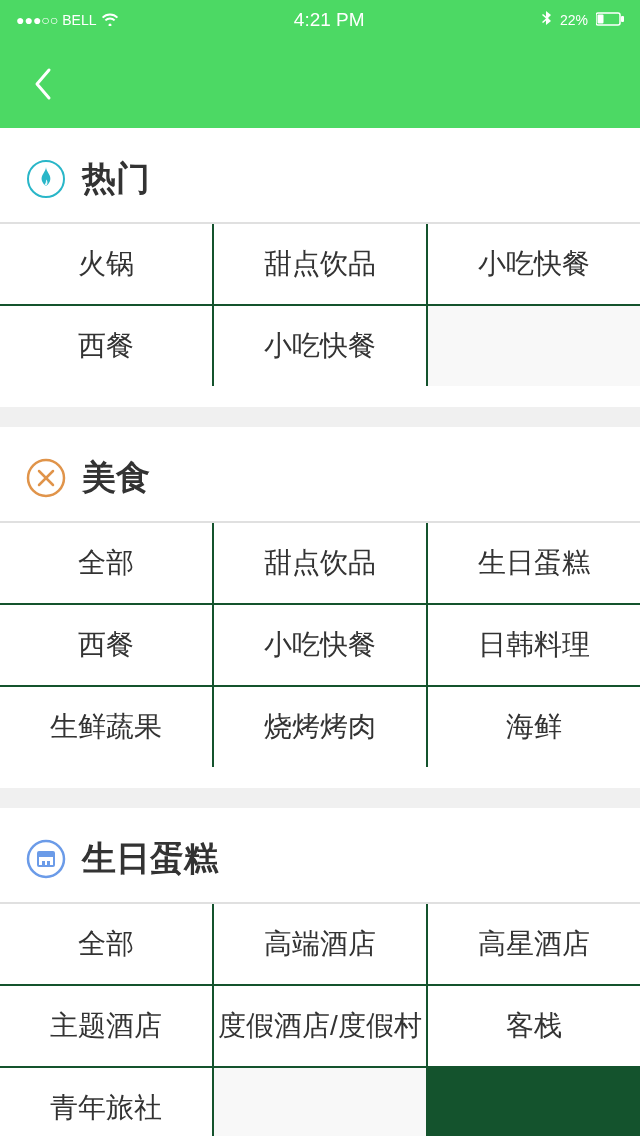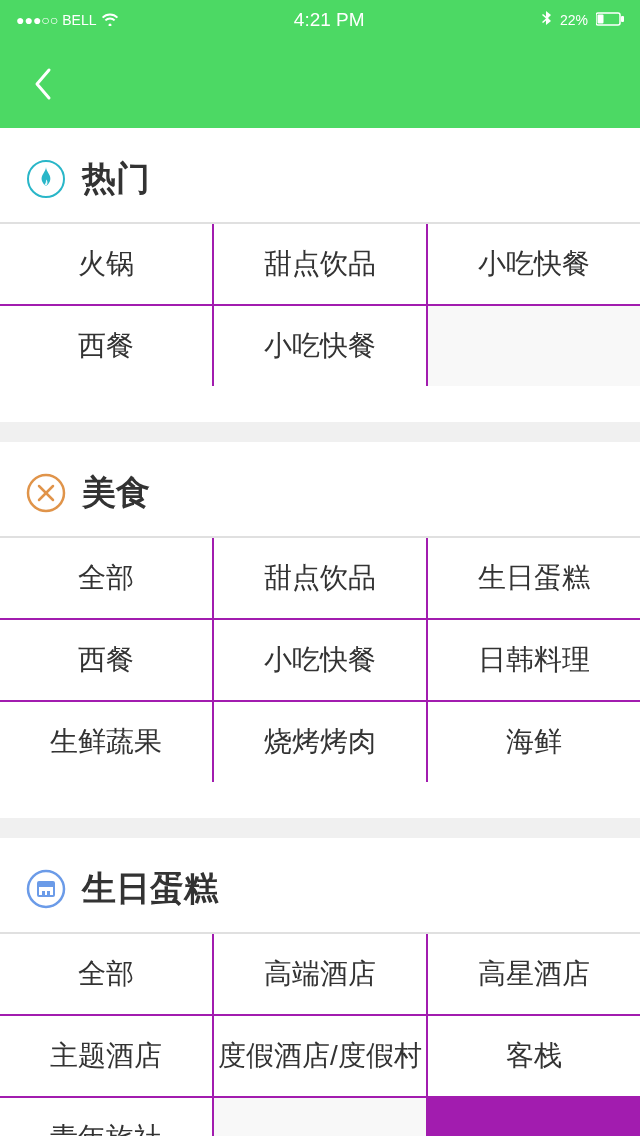--- a/index.html
+++ b/index.html
@@ -59,21 +59,21 @@
 
     
     .content {
       background: #f0f0f0;
     }
 
     
     .section {
       background: #fff;
       margin-bottom: 20px;
-      padding-bottom: 36px;
+      padding-bottom: 21px;
     }
 
     .section-header {
       display: flex;
       align-items: center;
       padding: 28px 24px 20px 24px;
       gap: 14px;
     }
     .section-icon {
       width: 44px;
@@ -86,21 +86,21 @@
       font-size: 34px;
       font-weight: 600;
       color: #333;
     }
 
     
     .grid {
       display: grid;
       grid-template-columns: repeat(3, 1fr);
       gap: 2px;
-      background: #a21caf;
+      background: #14532d;
       border-top: 2px solid #e0e0e0;
       margin: 0 0;
     }
     .grid-item {
       background: #fff;
       height: 80px;
       display: flex;
       align-items: center;
       justify-content: center;
       font-size: 28px;

